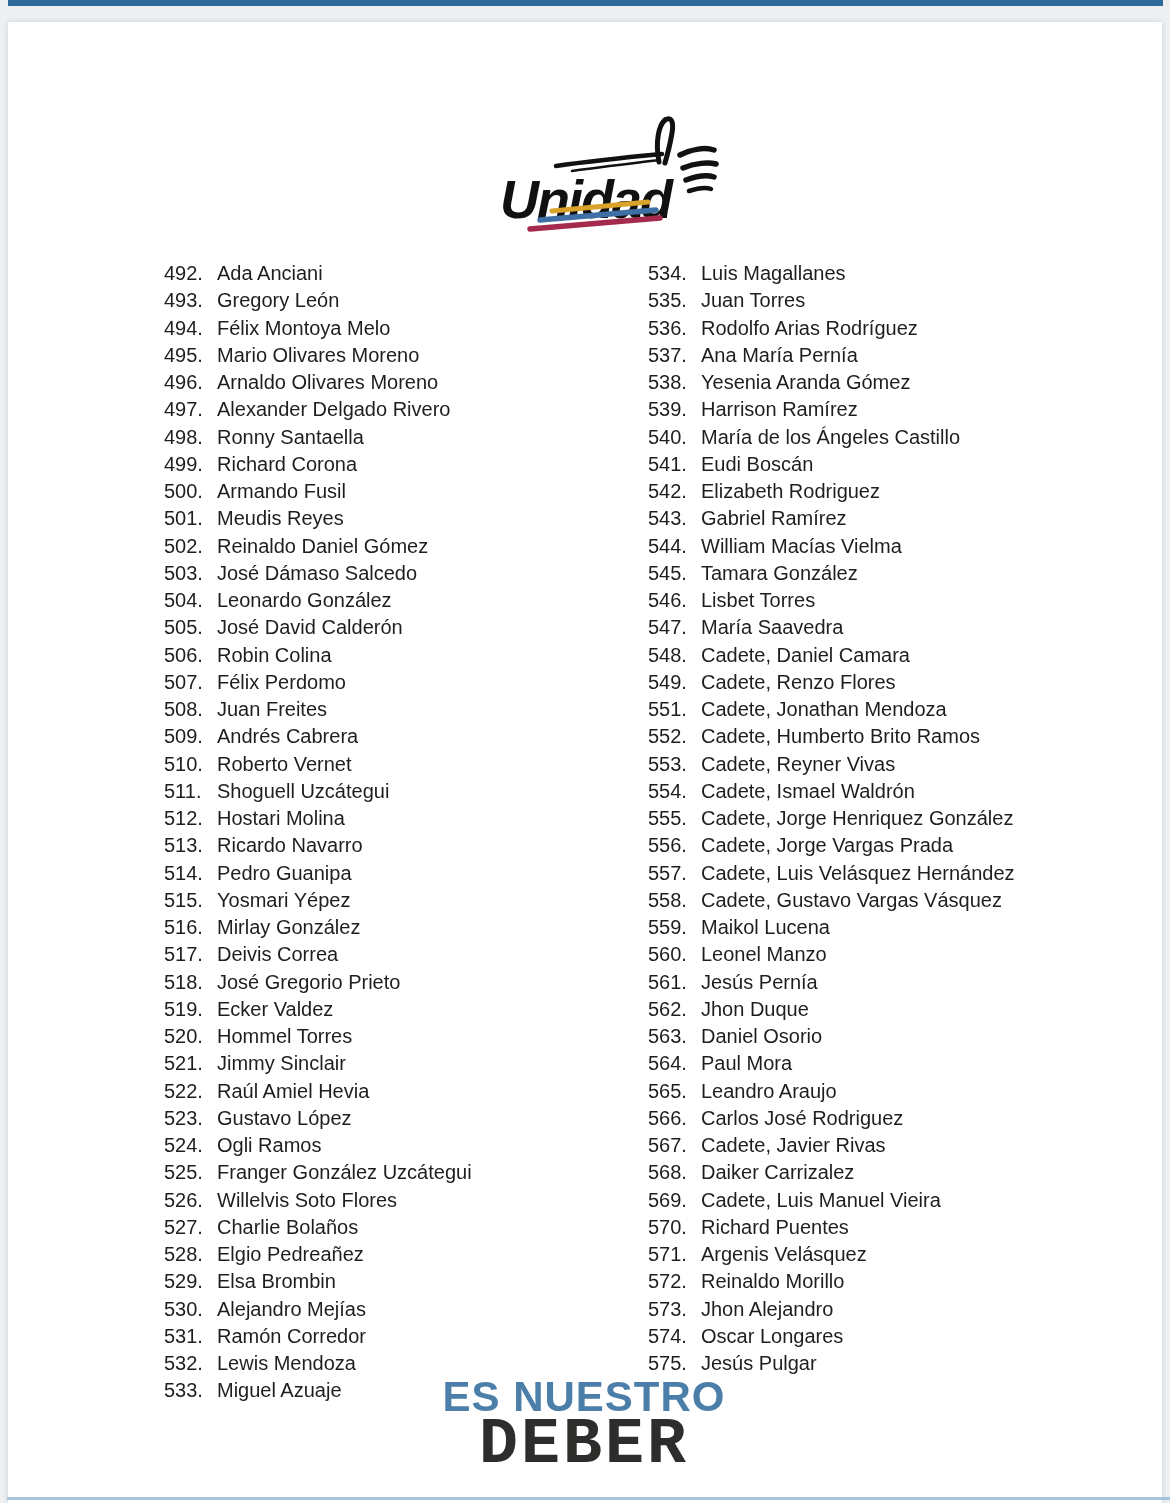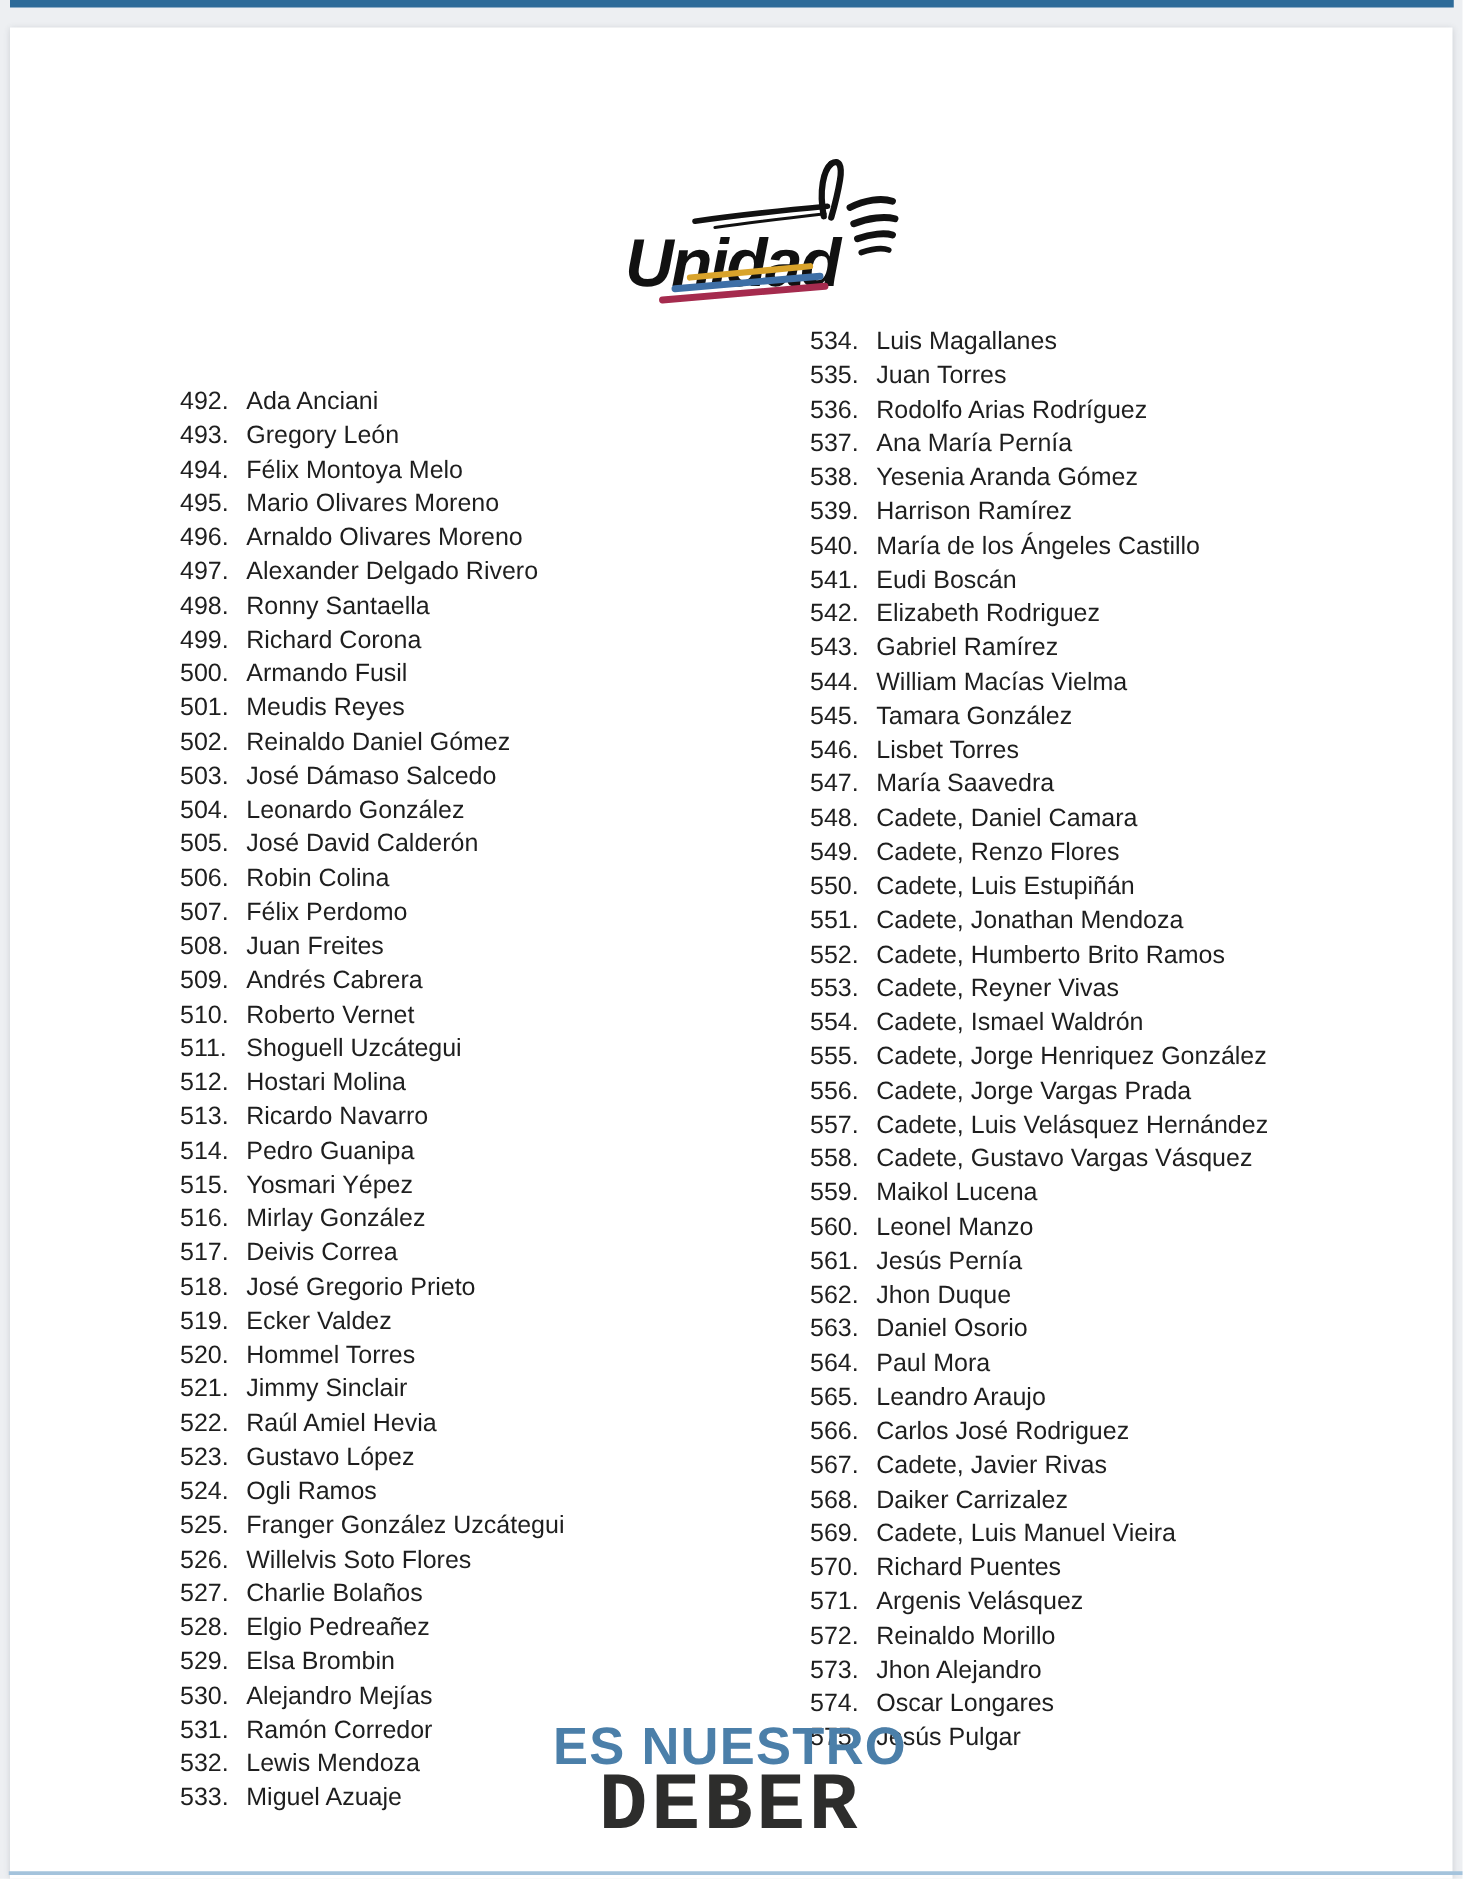--- a/index.html
+++ b/index.html
@@ -11,28 +11,28 @@
   }
   .top-bar{
     position:absolute;left:8px;top:0;width:1155px;height:6px;
   }
   .page{
     position:absolute;left:8px;top:22px;width:1154px;height:1481px;
     background:#ffffff;
     box-shadow:0 0 5px rgba(60,70,85,.18);
   }
   .logo-wrap{
-    position:absolute;left:470px;top:99px;width:320px;height:132px;
+    position:absolute;left:470px;top:88px;width:320px;height:132px;
   }
   .logo-wrap svg{display:block;width:100%;height:100%;}
   .name-col{
     position:absolute;top:238px;
     font-size:20px;line-height:27.25px;color:#1e1e1e;
   }
-  .col-left{left:136px;margin-top:48px;}
+  .col-left{left:156px;}
   .col-right{left:620px;margin-left:20px;}
   .row{white-space:nowrap;}
   .num{display:inline-block;min-width:44px;}
   .nm{margin-left:9px;}
   .footer{
     position:absolute;left:0;top:1376px;width:1168px;text-align:center;
   }
   .slogan1{
     font-weight:bold;font-size:42px;line-height:42px;letter-spacing:1px;
   }
@@ -192,21 +192,20 @@
       <div class="row"><span class="num">545.</span><span class="nm">Tamara González</span></div>
 
       <div class="row"><span class="num">546.</span><span class="nm">Lisbet Torres</span></div>
 
       <div class="row"><span class="num">547.</span><span class="nm">María Saavedra</span></div>
 
       <div class="row"><span class="num">548.</span><span class="nm">Cadete, Daniel Camara</span></div>
 
       <div class="row"><span class="num">549.</span><span class="nm">Cadete, Renzo Flores</span></div>
 
-      <div class="row"><span class="num">550.</span><span class="nm">Cadete, Luis Estupiñán</span></div>
 
       <div class="row"><span class="num">551.</span><span class="nm">Cadete, Jonathan Mendoza</span></div>
 
       <div class="row"><span class="num">552.</span><span class="nm">Cadete, Humberto Brito Ramos</span></div>
 
       <div class="row"><span class="num">553.</span><span class="nm">Cadete, Reyner Vivas</span></div>
 
       <div class="row"><span class="num">554.</span><span class="nm">Cadete, Ismael Waldrón</span></div>
 
       <div class="row"><span class="num">555.</span><span class="nm">Cadete, Jorge Henriquez González</span></div>

